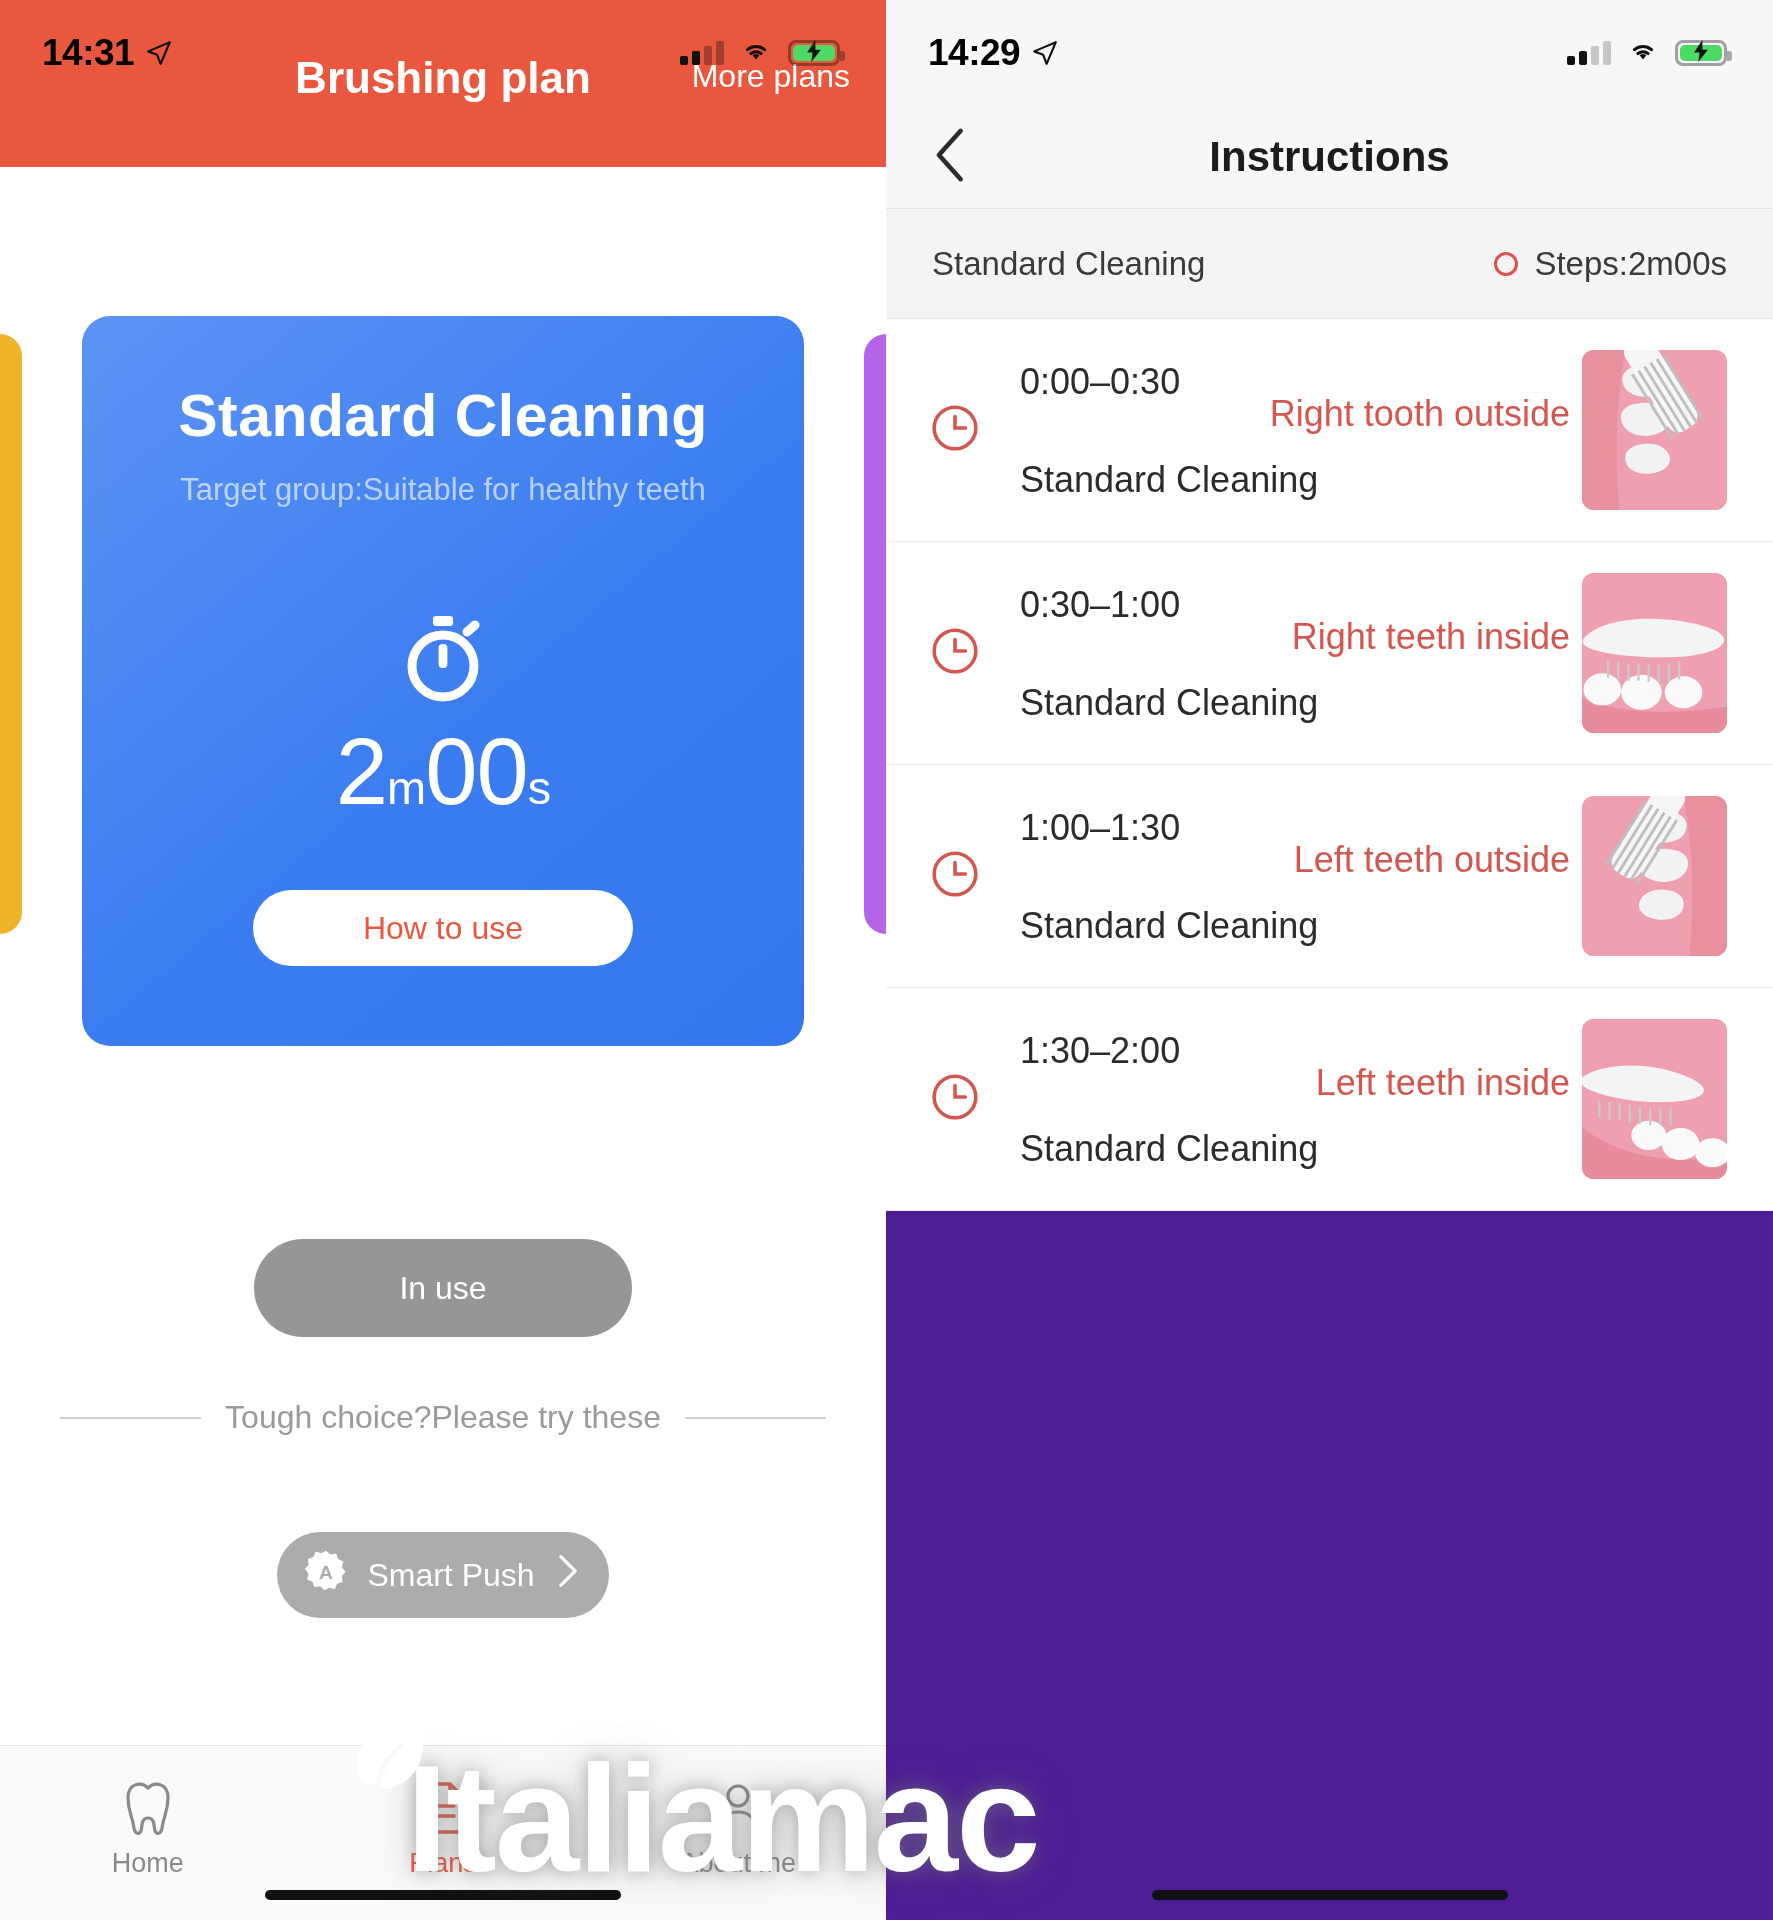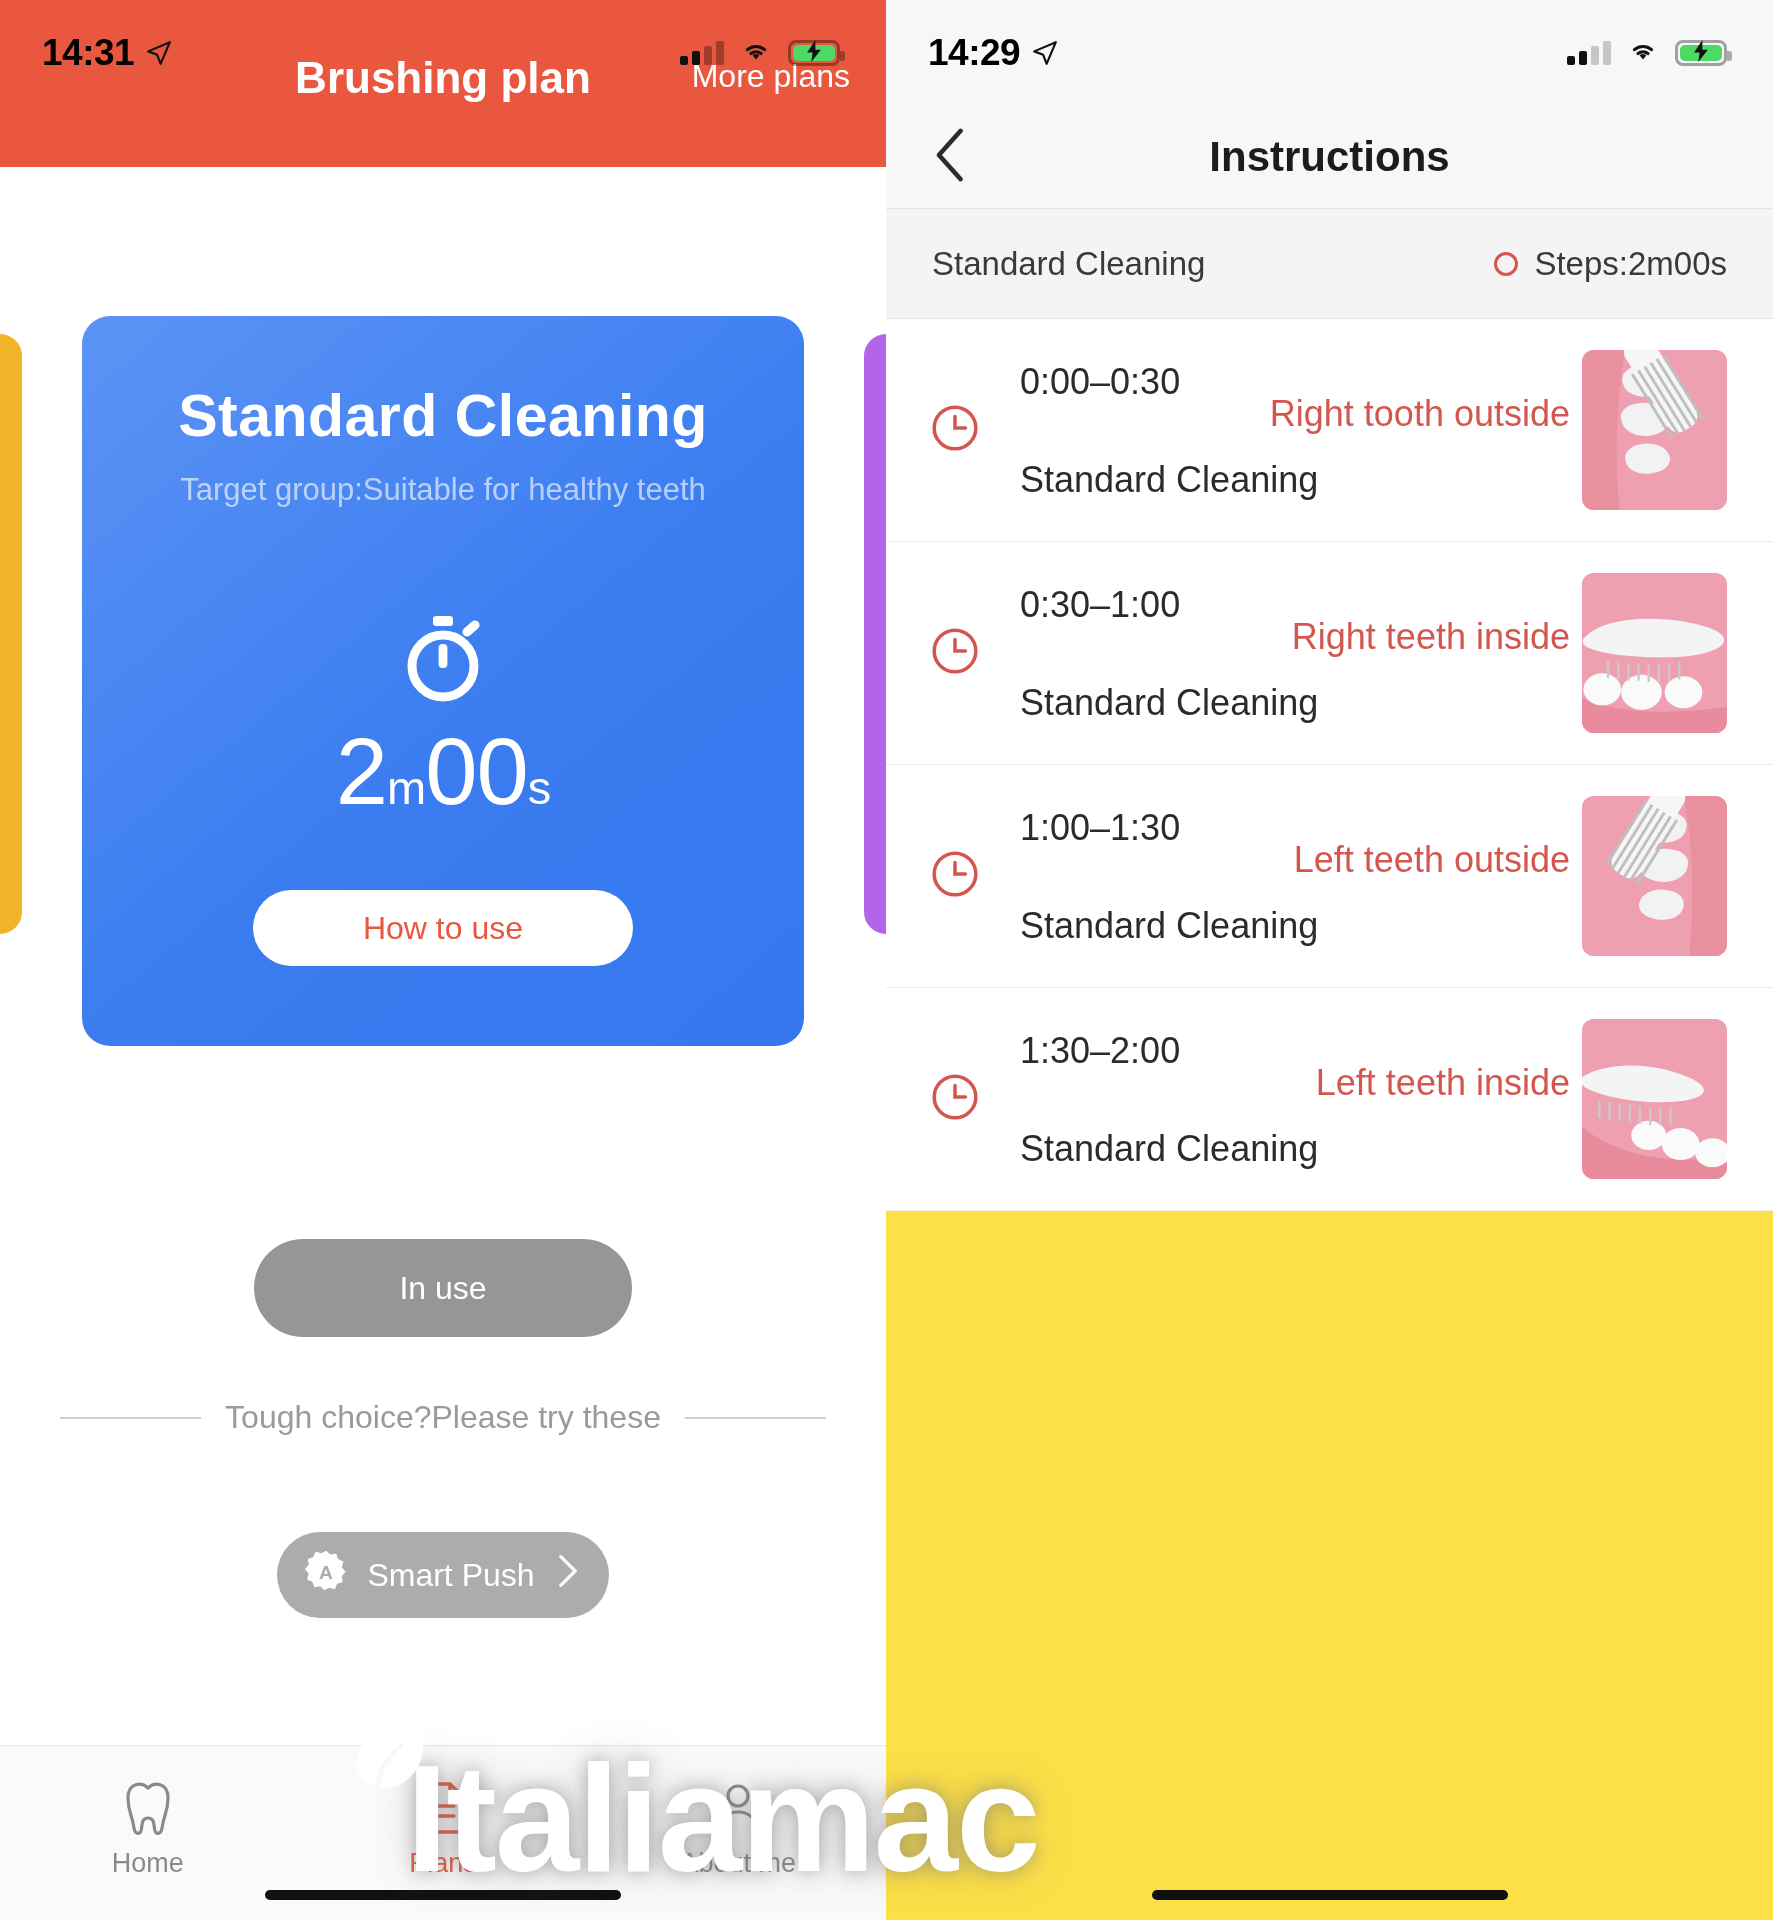--- a/index.html
+++ b/index.html
@@ -151,21 +151,21 @@
   .tab.active .lbl { color: #E9573F; }
   .home-indicator {
     position: absolute; bottom: 20px; left: 50%; transform: translateX(-50%);
     width: 356px; height: 10px; border-radius: 5px; background: #111;
     z-index: 4;
   }
 
   
   .panel-right {
     position: relative; width: 887px; height: 1920px;
-    background: #fde047; overflow: hidden;
+    background: #4c1d95; overflow: hidden;
   }
   .r-status { height: 105px; display: flex; align-items: center; justify-content: space-between;
               padding: 0 46px 0 42px; background: #F7F7F7; }
   .r-nav {
     height: 104px; background: #F7F7F7; position: relative;
     display: flex; align-items: center; border-bottom: 1px solid #E3E3E3;
   }
   .r-nav .back { position: absolute; left: 48px; cursor: pointer; }
   .r-nav .title {
     position: absolute; left: 0; right: 0; text-align: center;

